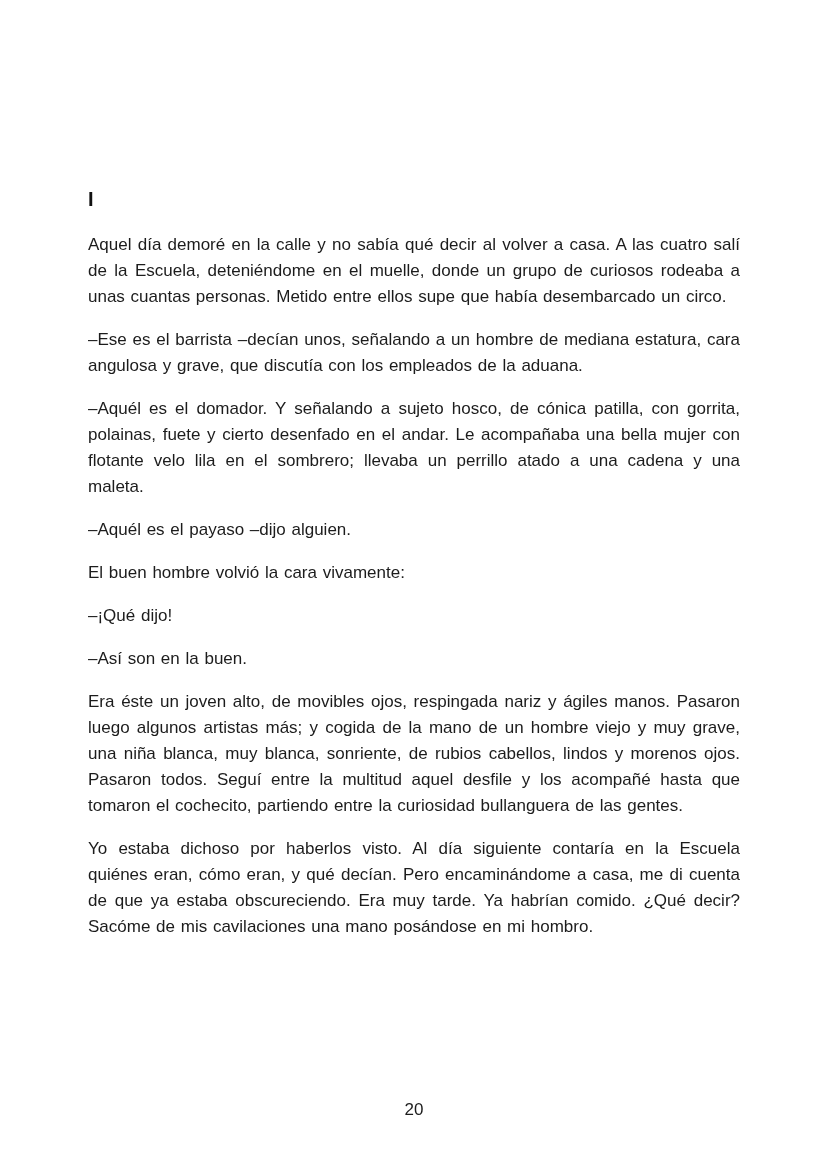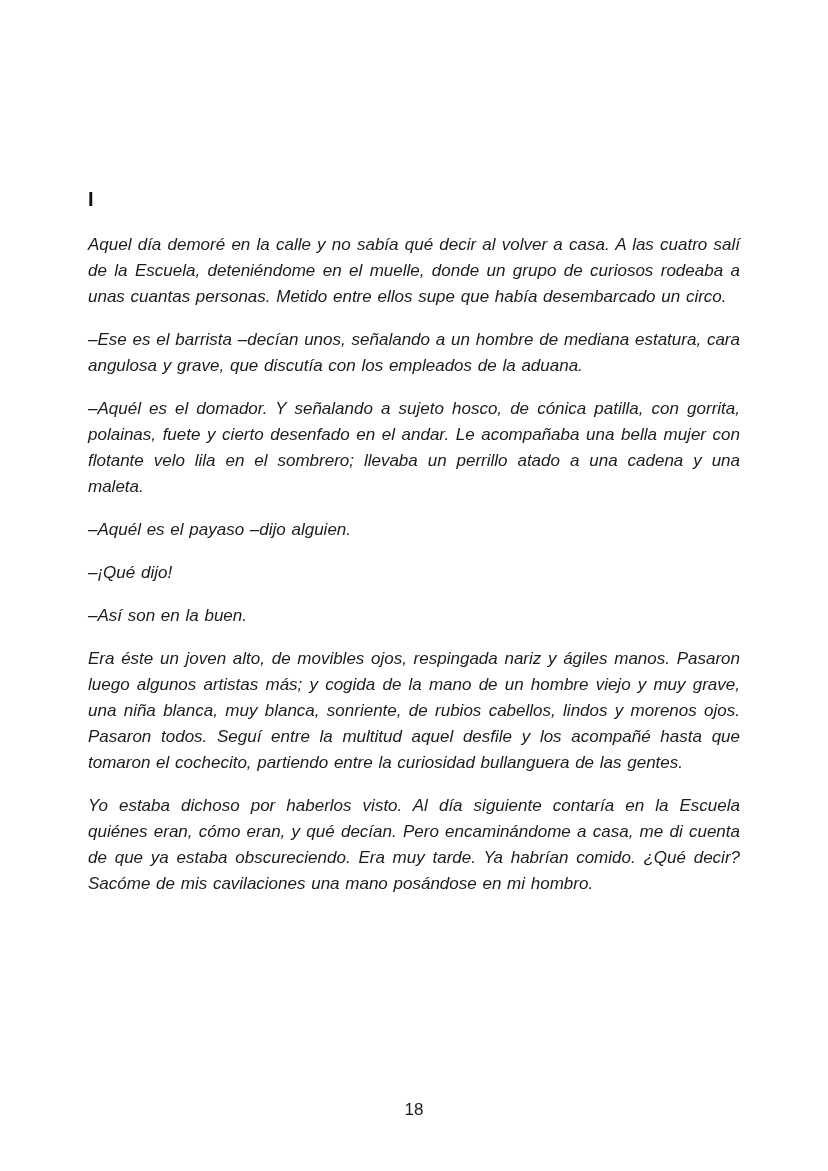--- a/index.html
+++ b/index.html
@@ -29,21 +29,20 @@
     line-height: 26px;
     margin: 0 0 20px 0;
     color: #111111;
   }
   .para {
     font-size: 17px;
     line-height: 26px;
     text-align: justify;
     margin: 0 0 17px 0;
     word-spacing: 1px;
-    font-style: italic;
   }
   .para:last-of-type {
     margin-bottom: 6px;
   }
   .page-number {
     position: absolute;
     left: 0;
     right: 0;
     bottom: 50px;
     text-align: center;
@@ -55,19 +54,20 @@
 </head>
 <body>
 
 <div class="page">
   <h1 class="chapter-heading">I</h1>
 
   <p class="para">Aquel día demoré en la calle y no sabía qué decir al volver a casa. A las cuatro salí de la Escuela, deteniéndome en el muelle, donde un grupo de curiosos rodeaba a unas cuantas personas. Metido entre ellos supe que había desembarcado un circo.</p>
   <p class="para">–Ese es el barrista –decían unos, señalando a un hombre de mediana estatura, cara angulosa y grave, que discutía con los empleados de la aduana.</p>
   <p class="para">–Aquél es el domador. Y señalando a sujeto hosco, de cónica patilla, con gorrita, polainas, fuete y cierto desenfado en el andar. Le acompañaba una bella mujer con flotante velo lila en el sombrero; llevaba un perrillo atado a una cadena y una maleta.</p>
   <p class="para">–Aquél es el payaso –dijo alguien.</p>
+  <p class="para">El buen hombre volvió la cara vivamente:</p>
   <p class="para">–¡Qué dijo!</p>
   <p class="para">–Así son en la buen.</p>
   <p class="para">Era éste un joven alto, de movibles ojos, respingada nariz y ágiles manos. Pasaron luego algunos artistas más; y cogida de la mano de un hombre viejo y muy grave, una niña blanca, muy blanca, sonriente, de rubios cabellos, lindos y morenos ojos. Pasaron todos. Seguí entre la multitud aquel desfile y los acompañé hasta que tomaron el cochecito, partiendo entre la curiosidad bullanguera de las gentes.</p>
   <p class="para">Yo estaba dichoso por haberlos visto. Al día siguiente contaría en la Escuela quiénes eran, cómo eran, y qué decían. Pero encaminándome a casa, me di cuenta de que ya estaba obscureciendo. Era muy tarde. Ya habrían comido. ¿Qué decir? Sacóme de mis cavilaciones una mano posándose en mi hombro.</p>
 
-  <div class="page-number">18</div>
+  <div class="page-number">20</div>
 </div>
 
 </body></html>

